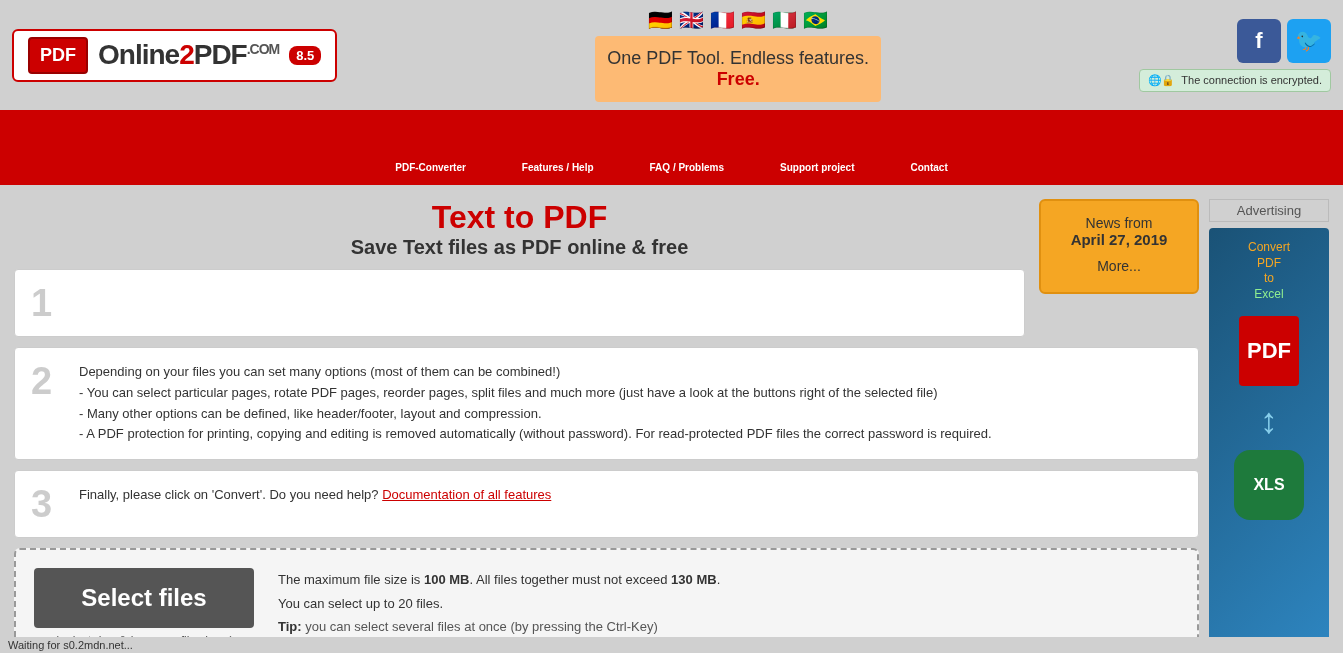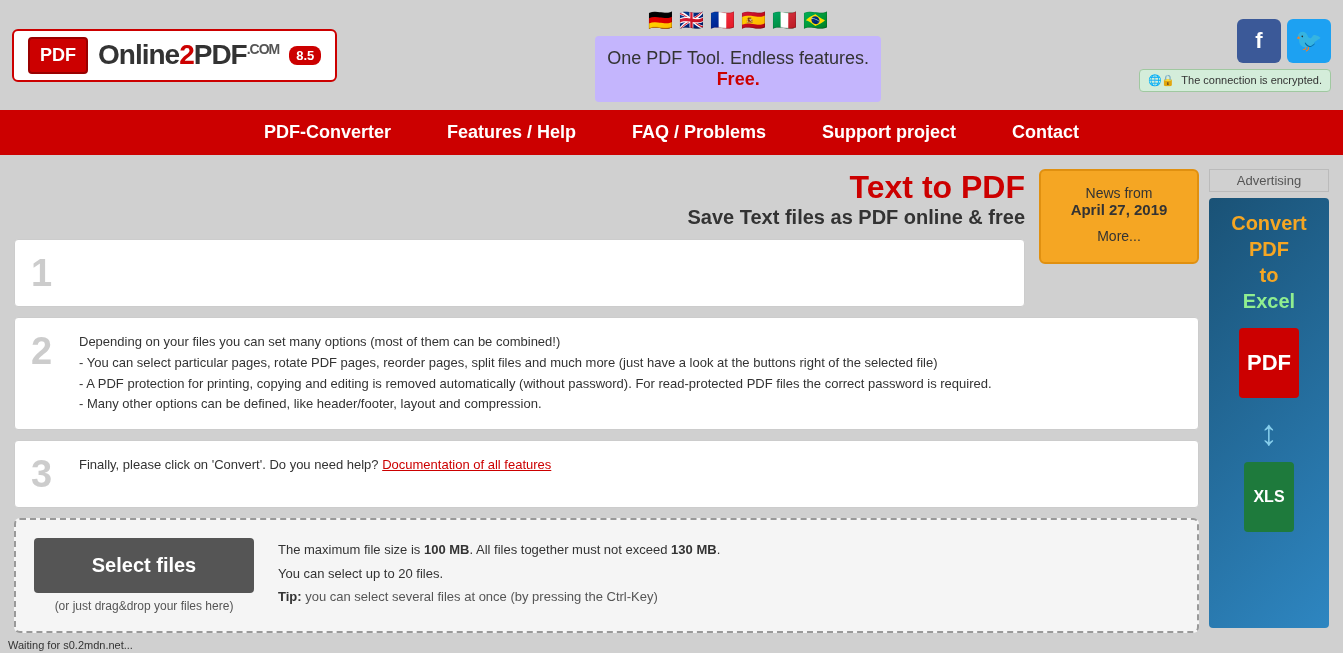--- a/index.html
+++ b/index.html
@@ -44,21 +44,21 @@
       background: #c00;
       color: white;
       border-radius: 8px;
       padding: 2px 7px;
       font-size: 13px;
       font-weight: bold;
     }
     .header-center {
       flex: 1;
       text-align: center;
-      background: #c4b5fd;
+      background: #fdba74;
       margin: 0 14px;
       padding: 12px;
       border-radius: 4px;
     }
     .header-center .tagline { font-size: 18px; color: #333; }
     .header-center .free { color: #c00; font-size: 18px; font-weight: bold; }
     .header-right {
       display: flex;
       flex-direction: column;
       align-items: flex-end;
@@ -85,39 +85,40 @@
     
     .navbar {
       background: #c00;
       display: flex;
       justify-content: center;
       align-items: center;
     }
     .nav-item {
       color: white;
       padding: 12px 28px;
-      font-size: 18px;
+      font-size: 10px;
       font-weight: bold;
       cursor: pointer;
       text-decoration: none;
       display: block;
+      margin-top: 40px;
     }
 
     
     .main-container {
       display: flex;
       gap: 0;
       padding: 14px 14px 0 14px;
       max-width: 1343px;
     }
     .content-area { flex: 1; }
 
     
     .page-title {
-      text-align: right;
+      text-align: center;
       margin-bottom: 10px;
     }
     .page-title h1 { color: #c00; font-size: 32px; font-weight: bold; }
     .page-title h2 { color: #333; font-size: 20px; font-weight: bold; }
 
     
     .news-box {
       float: right;
       background: #f5a623;
       border: 2px solid #e09010;
@@ -170,21 +171,21 @@
       background: #f5f5f5;
       padding: 18px;
       display: flex;
       align-items: flex-start;
       gap: 24px;
       margin-top: 10px;
     }
     .select-files-btn {
       background: #555;
       color: white;
-      font-size: 20px;
+      font-size: 24px;
       font-weight: bold;
       padding: 16px 20px;
       border: none;
       border-radius: 4px;
       cursor: pointer;
       min-width: 220px;
       text-align: center;
     }
     .drag-drop-text {
       text-align: center;
@@ -218,39 +219,39 @@
       padding: 12px 8px;
       text-align: center;
       color: white;
       min-height: 430px;
       display: flex;
       flex-direction: column;
       align-items: center;
       justify-content: flex-start;
       gap: 8px;
     }
-    .ad-box .ad-title { font-size: 20px; font-weight: bold; line-height: 1.3; }
+    .ad-box .ad-title { font-size: 12px; font-weight: normal; line-height: 1.3; }
     .ad-box .ad-title span { color: #f5a623; }
     .ad-pdf-icon {
       width: 60px; height: 70px;
       background: #c00;
       border-radius: 4px;
       display: flex; align-items: center; justify-content: center;
       font-weight: bold; font-size: 22px; color: white;
       position: relative;
       margin: 6px 0;
     }
     .ad-arrows {
       font-size: 36px;
       color: #87CEEB;
     }
     .ad-excel-icon {
-      width: 50px; height: 70px;
+      width: 70px; height: 70px;
       background: #1e7a3c;
-      border-radius: 4px;
+      border-radius: 16px;
       display: flex; align-items: center; justify-content: center;
       font-weight: bold; font-size: 16px; color: white;
     }
 
     
     .statusbar {
       background: #d0d0d0;
       font-size: 11px;
       color: #333;
       padding: 2px 8px;
@@ -325,22 +326,22 @@
 
     <div class="step-box clearfix">
       <div class="step-number">1</div>
     </div>
 
     <div class="step-box">
       <div class="step-number">2</div>
       <div class="step-content">
         <div>Depending on your files you can set many options (most of them can be combined!)</div>
         <div>- You can select particular pages, rotate PDF pages, reorder pages, split files and much more (just have a look at the buttons right of the selected file)</div>
+        <div>- Many other options can be defined, like header/footer, layout and compression.</div>
         <div>- A PDF protection for printing, copying and editing is removed automatically (without password). For read-protected PDF files the correct password is required.</div>
-        <div>- Many other options can be defined, like header/footer, layout and compression.</div>
       </div>
     </div>
 
     <div class="step-box">
       <div class="step-number">3</div>
       <div class="step-content">
         <span>Finally, please click on 'Convert'. Do you need help?</span>
         <a>Documentation of all features</a>
       </div>
     </div>

